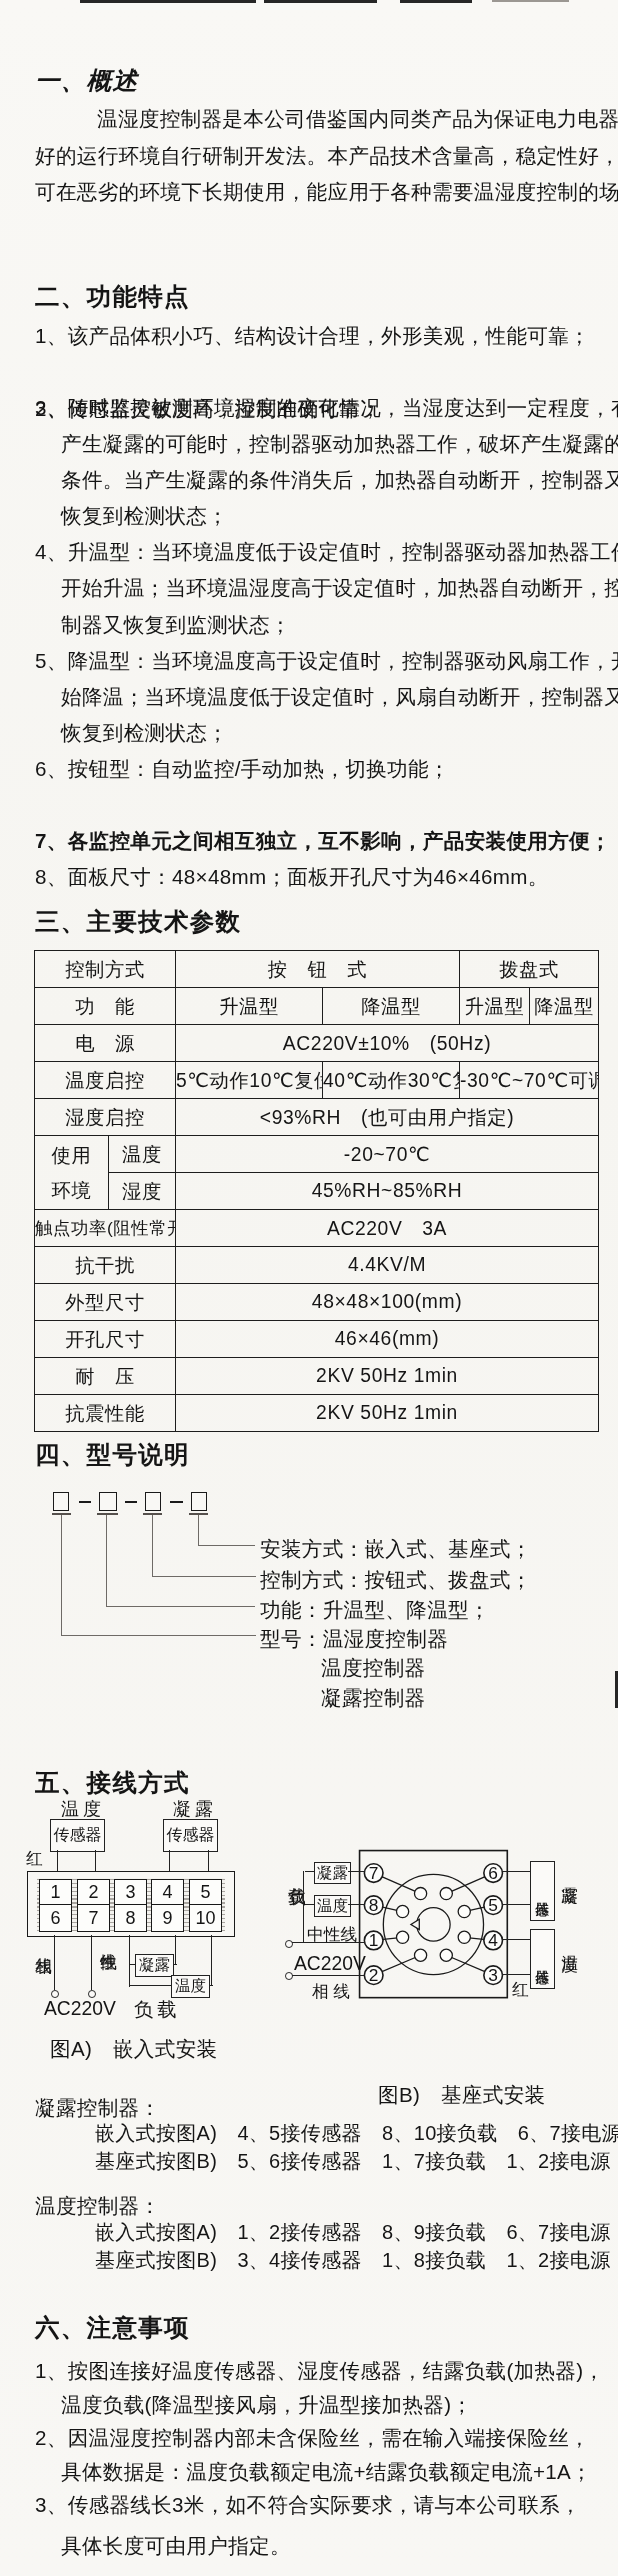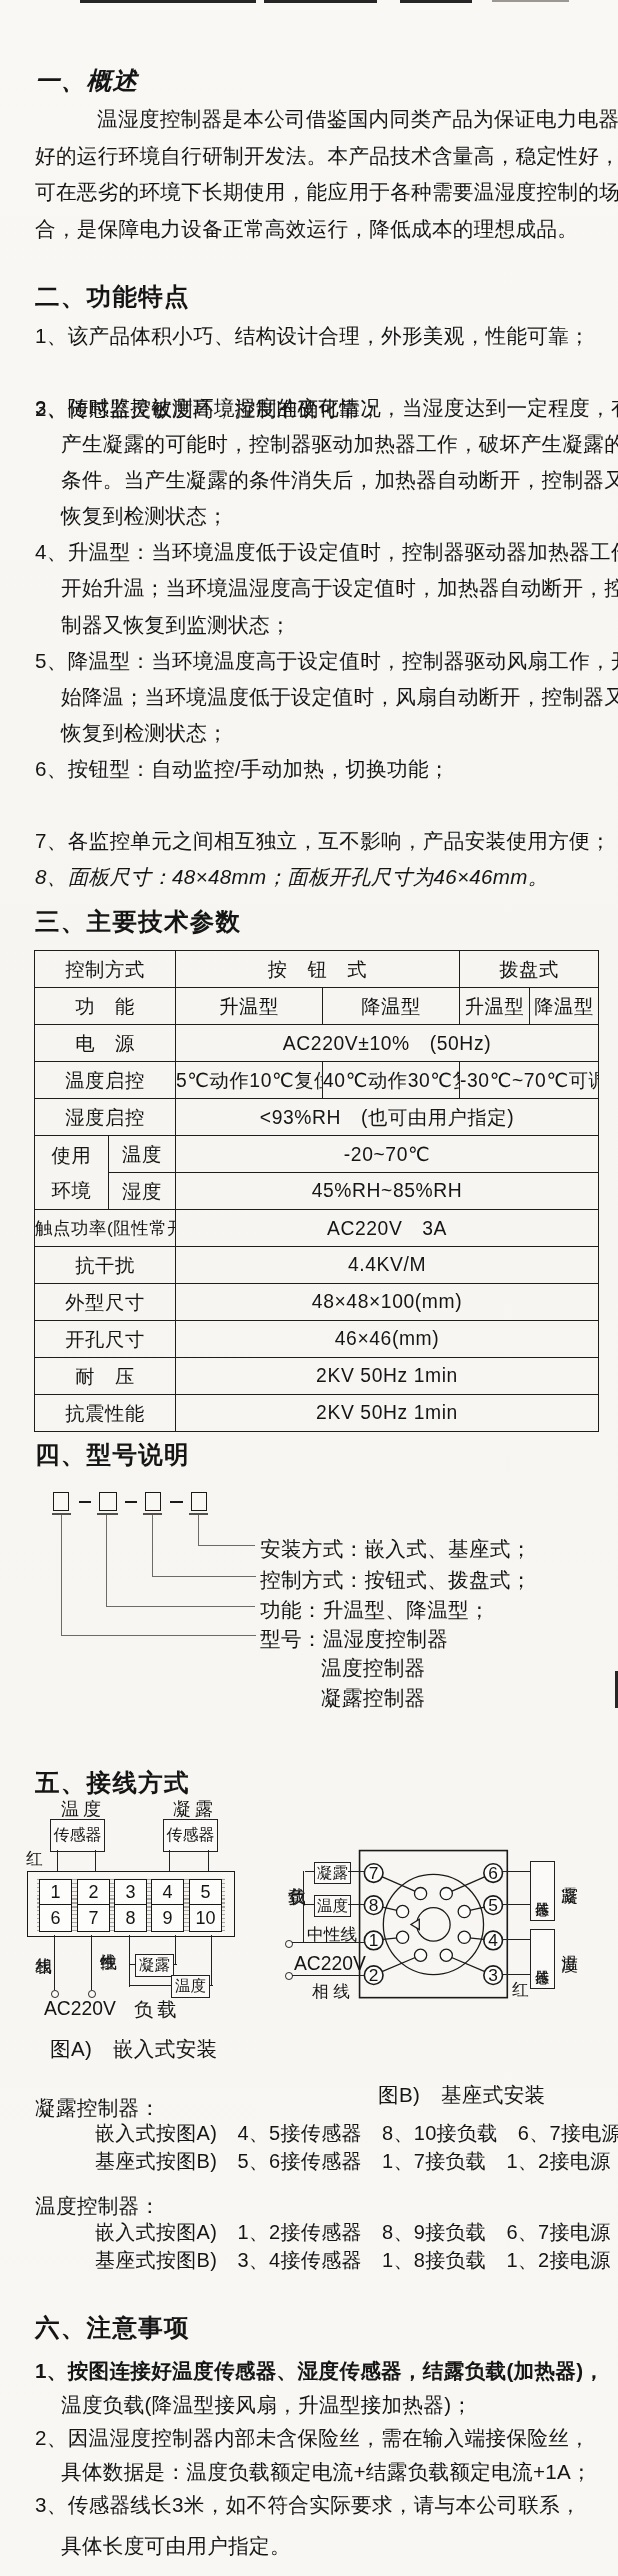--- a/index.html
+++ b/index.html
@@ -37,38 +37,37 @@
   <div class="artifact" style="left:80px;top:0;width:176px;height:3.2px;"></div>
   <div class="artifact" style="left:264px;top:0;width:113px;height:3.2px;"></div>
   <div class="artifact" style="left:400px;top:0;width:72px;height:2.6px;"></div>
   <div class="artifact" style="left:492px;top:0;width:77px;height:1.9px;background:#9b9792;"></div>
   <div class="artifact" style="left:615px;top:1671px;width:3.2px;height:37px;"></div>
 
   <div class="h" style="left:35px;top:64px;font-style:italic;">一、概述</div>
   <div class="ln" style="left:97px;top:105px;">温湿度控制器是本公司借鉴国内同类产品为保证电力电器良</div>
   <div class="ln" style="top:142px;">好的运行环境自行研制开发法。本产品技术含量高，稳定性好，</div>
   <div class="ln" style="top:178px;">可在恶劣的环境下长期使用，能应用于各种需要温湿度控制的场</div>
-  <div class="ln" style="top:215px;">合，是保障电力设备正常高效运行，降低成本的理想成品。</div>
 
   <div class="h" style="left:35px;top:280px;">二、功能特点</div>
   <div class="ln" style="top:322px;">1、该产品体积小巧、结构设计合理，外形美观，性能可靠；</div>
   <div class="ln" style="top:376px;margin-top:19px;">2、传感器灵敏度高，控制准确可靠；</div>
   <div class="ln" style="top:394px;">3、随时监控被测环境湿度的变化情况，当湿度达到一定程度，有</div>
   <div class="ln" style="left:61px;top:430px;">产生凝露的可能时，控制器驱动加热器工作，破坏产生凝露的</div>
   <div class="ln" style="left:61px;top:466px;">条件。当产生凝露的条件消失后，加热器自动断开，控制器又</div>
   <div class="ln" style="left:61px;top:502px;">恢复到检测状态；</div>
   <div class="ln" style="top:538px;">4、升温型：当环境温度低于设定值时，控制器驱动器加热器工作，</div>
   <div class="ln" style="left:61px;top:574px;">开始升温；当环境温湿度高于设定值时，加热器自动断开，控</div>
   <div class="ln" style="left:61px;top:611px;">制器又恢复到监测状态；</div>
   <div class="ln" style="top:647px;">5、降温型：当环境温度高于设定值时，控制器驱动风扇工作，开</div>
   <div class="ln" style="left:61px;top:683px;">始降温；当环境温度低于设定值时，风扇自动断开，控制器又</div>
   <div class="ln" style="left:61px;top:719px;">恢复到检测状态；</div>
   <div class="ln" style="top:755px;">6、按钮型：自动监控/手动加热，切换功能；</div>
-  <div class="ln" style="top:827px;">7、各监控单元之间相互独立，互不影响，产品安装使用方便；</div>
-  <div class="ln" style="top:863px;font-style:italic;">8、面板尺寸：48×48mm；面板开孔尺寸为46×46mm。</div>
+  <div class="ln" style="top:827px;font-weight:bold;">7、各监控单元之间相互独立，互不影响，产品安装使用方便；</div>
+  <div class="ln" style="top:863px;">8、面板尺寸：48×48mm；面板开孔尺寸为46×46mm。</div>
 
   <div class="h" style="left:35px;top:905px;">三、主要技术参数</div>
   <table class="spec">
     <colgroup>
       <col style="width:74px">
         <col style="width:67px">
         <col style="width:147px">
       <col style="width:137px">
         <col style="width:70px">
         <col style="width:69px">
@@ -320,21 +319,21 @@
   <div class="ln" style="left:378px;top:2035px;margin-top:46px;">图B)　基座式安装</div>
 
   <div class="ln" style="top:2094px;">凝露控制器：</div>
   <div class="ln sm" style="left:95px;top:2120px;">嵌入式按图A)　4、5接传感器　8、10接负载　6、7接电源</div>
   <div class="ln sm" style="left:95px;top:2148px;">基座式按图B)　5、6接传感器　1、7接负载　1、2接电源</div>
   <div class="ln" style="top:2192px;">温度控制器：</div>
   <div class="ln sm" style="left:95px;top:2219px;">嵌入式按图A)　1、2接传感器　8、9接负载　6、7接电源</div>
   <div class="ln sm" style="left:95px;top:2247px;">基座式按图B)　3、4接传感器　1、8接负载　1、2接电源</div>
 
   <div class="h" style="left:35px;top:2311px;">六、注意事项</div>
-  <div class="ln" style="top:2357px;font-weight:bold;">1、按图连接好温度传感器、湿度传感器，结露负载(加热器)，</div>
+  <div class="ln" style="top:2357px;">1、按图连接好温度传感器、湿度传感器，结露负载(加热器)，</div>
   <div class="ln" style="left:61px;top:2391px;">温度负载(降温型接风扇，升温型接加热器)；</div>
   <div class="ln" style="top:2424px;">2、因温湿度控制器内部未含保险丝，需在输入端接保险丝，</div>
   <div class="ln" style="left:61px;top:2458px;">具体数据是：温度负载额定电流+结露负载额定电流+1A；</div>
   <div class="ln" style="top:2491px;">3、传感器线长3米，如不符合实际要求，请与本公司联系，</div>
   <div class="ln" style="left:61px;top:2524px;margin-top:8px;">具体长度可由用户指定。</div>
 
 </div>
 
 
 </body></html>

